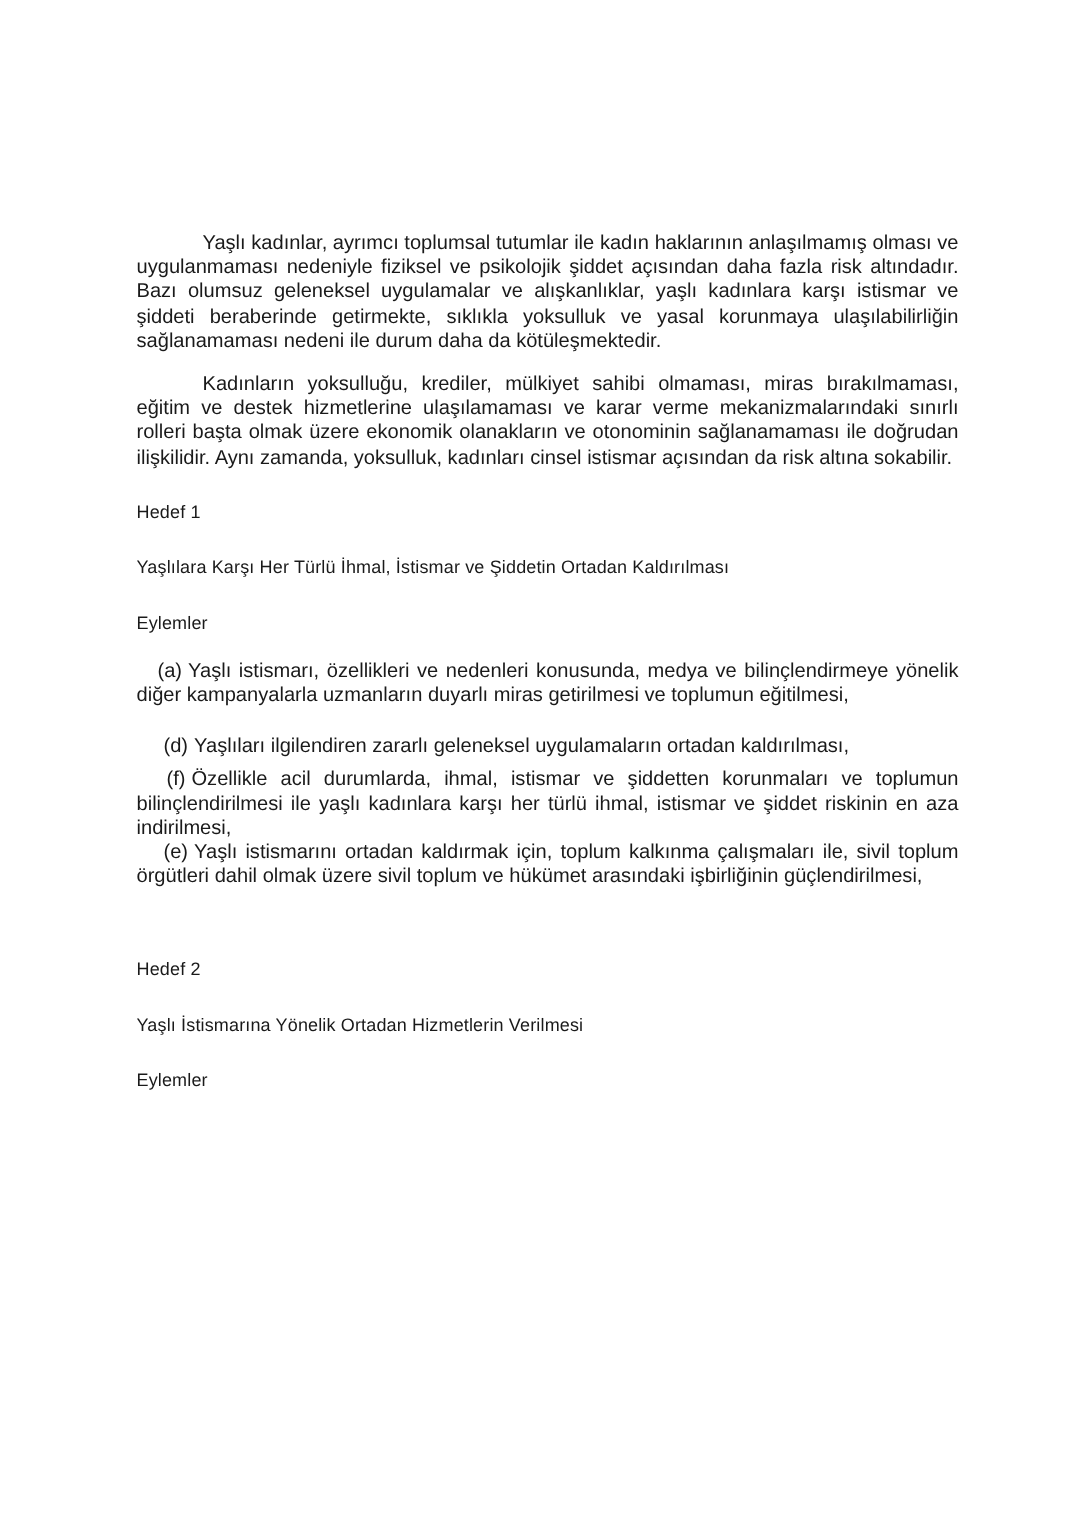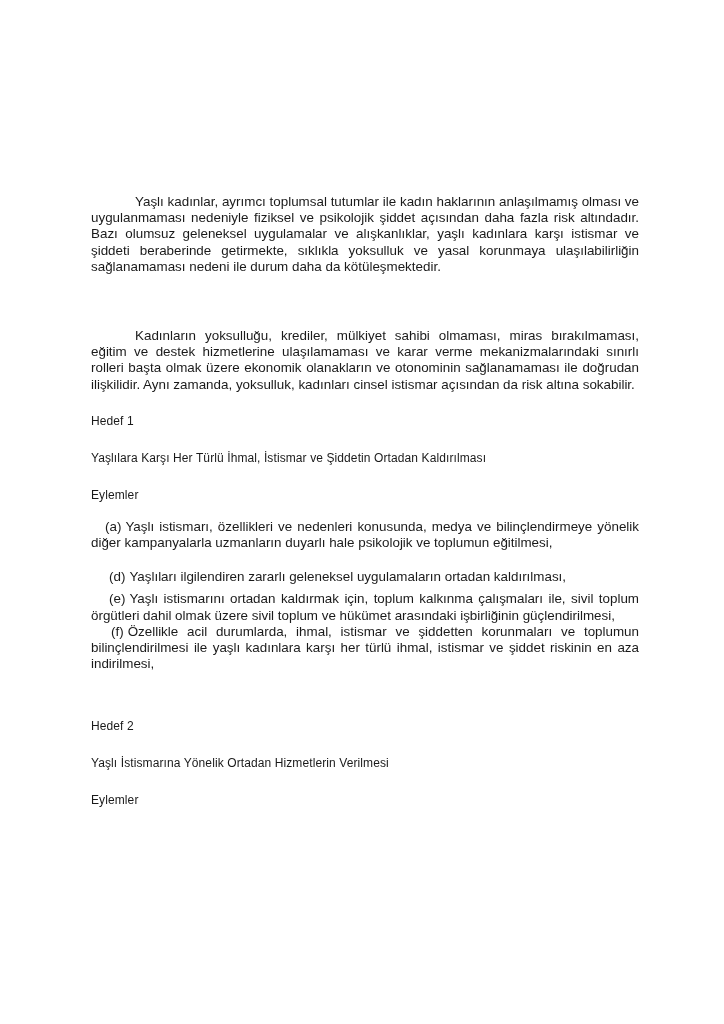--- a/index.html
+++ b/index.html
@@ -22,21 +22,20 @@
       width: 548px;
       font-size: 13.4px;
       line-height: 16.2px;
     }
     .para {
       text-align: justify;
       margin: 0;
     }
     .para.indent {
       text-indent: 44px;
-      margin-top: 40px;
     }
     .gap-para { height: 12px; }
     .heading {
       margin: 0;
       font-size: 12px;
       line-height: 16px;
       letter-spacing: 0.1px;
     }
     .list {
       margin: 0;
@@ -60,34 +59,34 @@
   <div style="height:20px"></div>
   <p class="heading">Hedef 1</p>
   <div style="height:21px"></div>
   <p class="heading">Yaşlılara Karşı Her Türlü İhmal, İstismar ve Şiddetin Ortadan Kaldırılması</p>
   <div style="height:21px"></div>
   <p class="heading">Eylemler</p>
 
   <div style="height:16px"></div>
   <div class="list">
     <p class="list-item" style="text-indent:14px">
-      <span class="lbl">(a)</span><span>Yaşlı istismarı, özellikleri ve nedenleri konusunda, medya ve bilinçlendirmeye yönelik diğer kampanyalarla uzmanların duyarlı hale psikolojik ve toplumun eğitilmesi,</span>
+      <span class="lbl">(a)</span><span>Yaşlı istismarı, özellikleri ve nedenleri konusunda, medya ve bilinçlendirmeye yönelik diğer kampanyalarla uzmanların duyarlı miras getirilmesi ve toplumun eğitilmesi,</span>
     </p>
     <div style="height:6px"></div>
     <div style="height:6px"></div>
     <div style="height:6px"></div>
     <p class="list-item" style="text-indent:18px">
       <span class="lbl">(d)</span><span>Yaşlıları ilgilendiren zararlı geleneksel uygulamaların ortadan kaldırılması,</span>
     </p>
     <div style="height:6px"></div>
+    <p class="list-item" style="text-indent:20px">
+      <span class="lbl">(f)</span><span>Özellikle acil durumlarda, ihmal, istismar ve şiddetten korunmaları ve toplumun bilinçlendirilmesi ile yaşlı kadınlara karşı her türlü ihmal, istismar ve şiddet riskinin en aza indirilmesi,</span>
+    </p>
     <p class="list-item" style="text-indent:18px">
       <span class="lbl">(e)</span><span>Yaşlı istismarını ortadan kaldırmak için, toplum kalkınma çalışmaları ile, sivil toplum örgütleri dahil olmak üzere sivil toplum  ve  hükümet arasındaki işbirliğinin güçlendirilmesi,</span>
-    </p>
-    <p class="list-item" style="text-indent:20px">
-      <span class="lbl">(f)</span><span>Özellikle acil durumlarda, ihmal, istismar ve şiddetten korunmaları ve toplumun bilinçlendirilmesi ile yaşlı kadınlara karşı her türlü ihmal, istismar ve şiddet riskinin en aza indirilmesi,</span>
     </p>
     <div style="height:6px"></div>
   </div>
 
   <div style="height:40px"></div>
   <p class="heading">Hedef 2</p>
   <div style="height:21px"></div>
   <p class="heading">Yaşlı İstismarına Yönelik Ortadan Hizmetlerin Verilmesi</p>
   <div style="height:21px"></div>
   <p class="heading">Eylemler</p>

